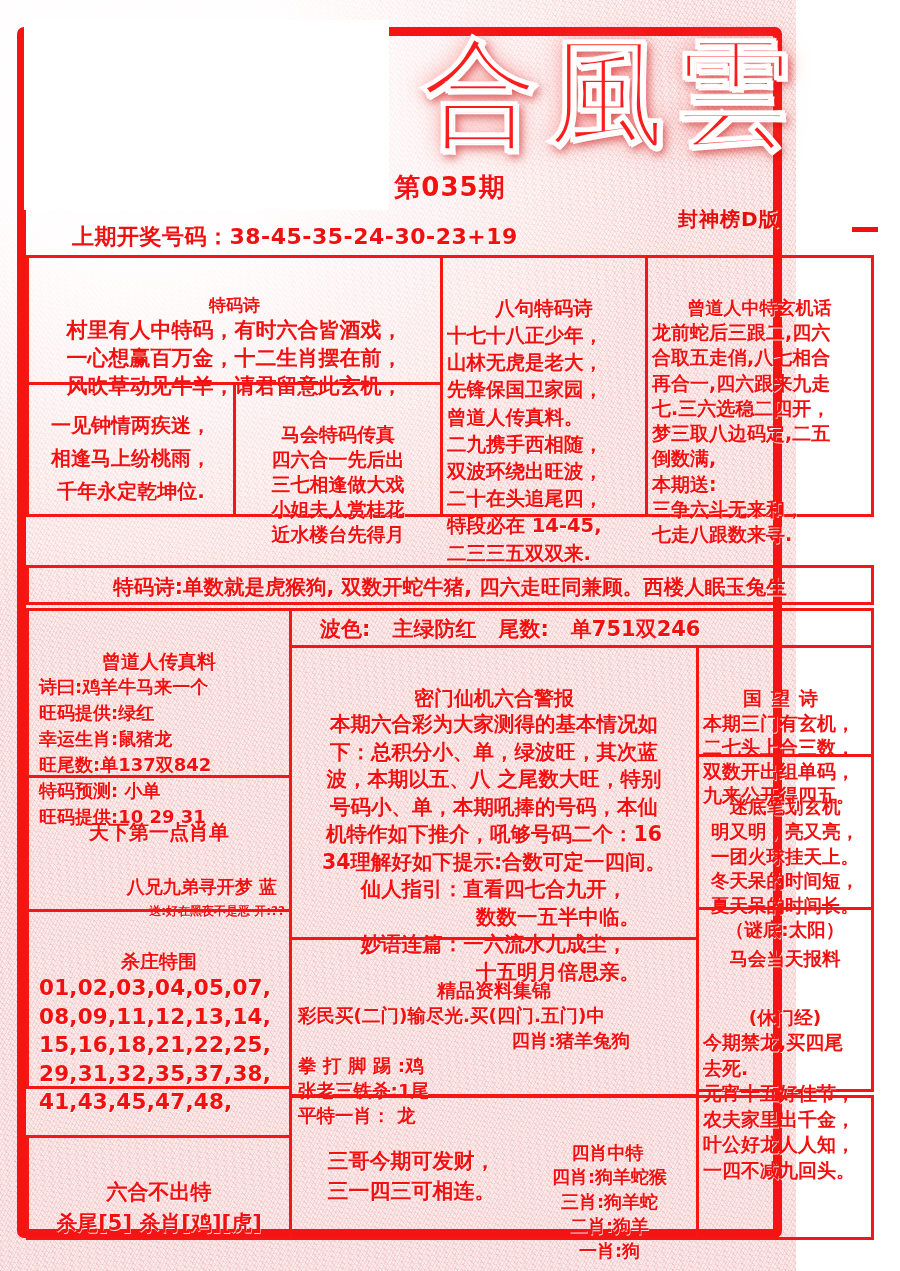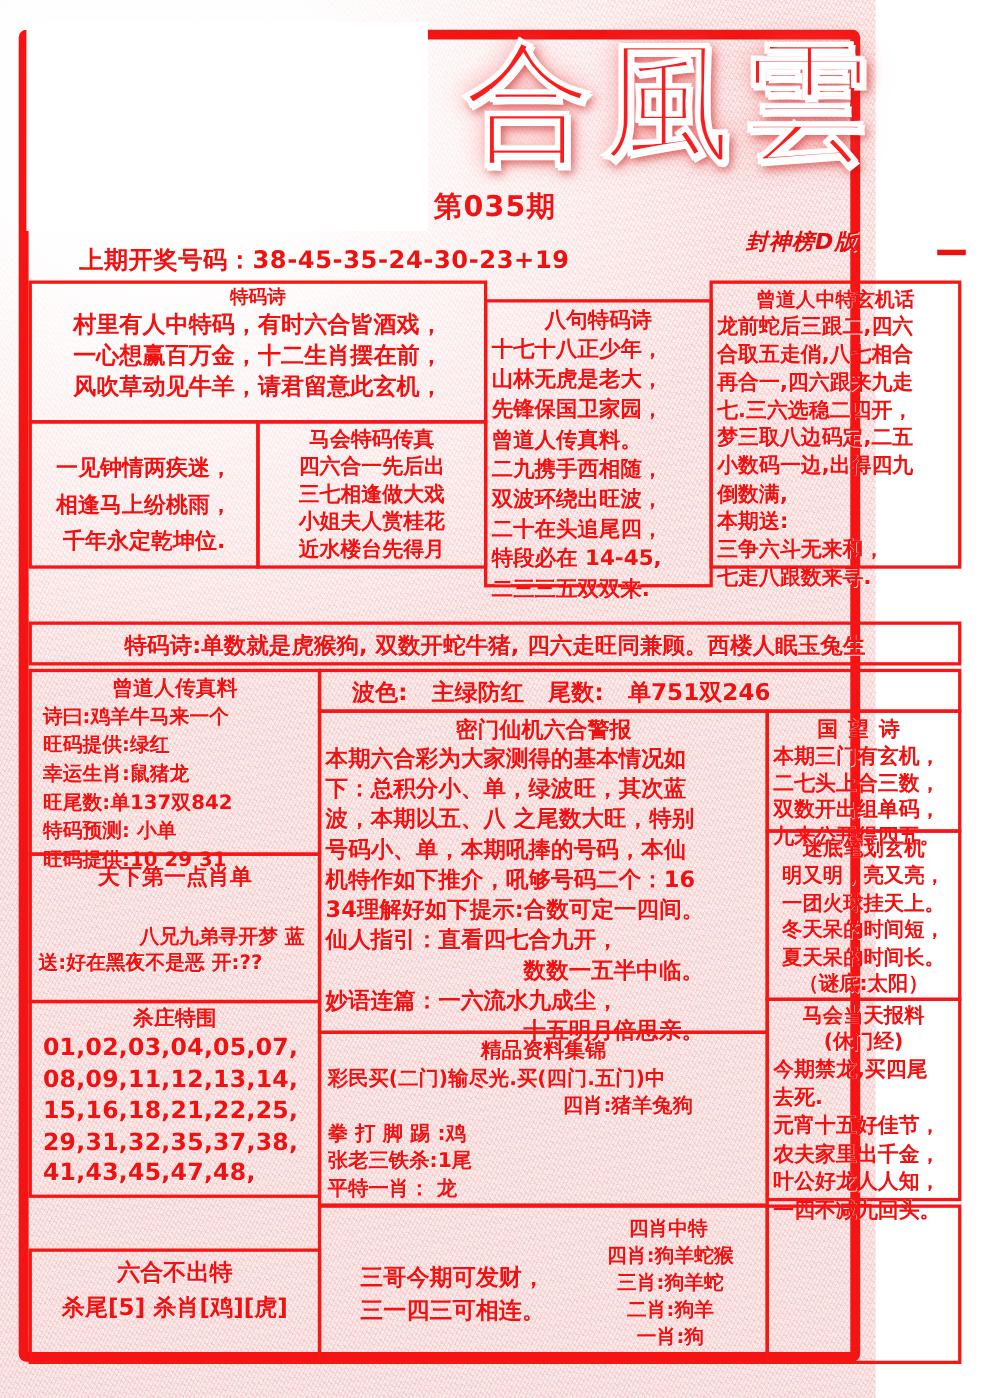--- a/index.html
+++ b/index.html
@@ -46,21 +46,21 @@
       0 0 22px rgba(255,90,90,.55);
     -webkit-text-stroke:1px #ffffff;
   }
   .issue{
     position:absolute;left:300px;top:150px;width:300px;text-align:center;
     font-size:26px;font-weight:bold;color:#f31111;letter-spacing:1px;
     text-shadow:1px 1px 0 #fff;
   }
   .edition{
     position:absolute;left:678px;top:186px;
-    font-size:20px;font-weight:bold;font-style:italic;color:#e40d0d;
+    font-size:20px;font-weight:bold;color:#e40d0d;
     letter-spacing:1px;text-shadow:1px 1px 0 #ffdede;
   }
   .edition-dash{
     position:absolute;left:852px;top:207px;width:26px;height:5px;background:#ef1010;
   }
   .last-draw{
     position:absolute;left:72px;top:202px;
     font-size:22px;font-weight:bold;color:#f01010;letter-spacing:.5px;
     text-shadow:1px 1px 0 #fff;
   }
@@ -70,67 +70,67 @@
     box-sizing:border-box;
   }
   .cell{
     position:absolute;box-sizing:border-box;
     border:3px solid #f51616;
     background:transparent;
     color:#f21010;
     padding:2px 4px;
     text-shadow:.5px .5px 0 rgba(255,255,255,.85);
   }
-  .ttl{font-weight:bold;text-align:center;display:block;}
+  .ttl{font-weight:bold;text-align:center;display:block;margin-top:35px;}
   .ln{display:block;white-space:nowrap;}
   
   #b-tema{left:0;top:0;width:417px;height:130px;font-size:21px;line-height:28px;font-weight:bold;}
   #b-tema .ttl{font-size:17px;line-height:21px;}
   #b-tema .ln{text-align:center;}
 
   #b-yijian{left:0;top:127px;width:210px;height:135px;font-size:20px;line-height:33px;font-weight:bold;}
   #b-yijian .in{padding-top:22px;}
   #b-yijian .ln{text-align:center;}
 
   #b-mahui{left:207px;top:127px;width:210px;height:135px;font-size:19px;line-height:25px;font-weight:bold;}
   #b-mahui .ttl{font-size:19px;line-height:25px;}
   #b-mahui .ln{text-align:center;}
 
-  #b-bajv{left:414px;top:17px;width:208px;height:262px;font-size:19.5px;line-height:27.2px;font-weight:bold;}
+  #b-bajv{left:414px;top:0;width:208px;height:262px;font-size:19.5px;line-height:27.2px;font-weight:bold;}
   #b-bajv .ttl{font-size:19.5px;line-height:27px;}
 
   #b-zengdao{left:619px;top:0;width:229px;height:262px;font-size:19px;line-height:25.3px;font-weight:bold;}
   #b-zengdao .ttl{font-size:18px;line-height:25px;}
 
   #b-banner{left:0;top:310px;width:848px;height:40px;font-size:20.5px;line-height:34px;font-weight:bold;}
   #b-banner .ln{text-align:center;}
 
   #b-chuanzhen{left:0;top:353px;width:266px;height:170px;font-size:18px;line-height:26px;font-weight:bold;}
   #b-chuanzhen .ttl{font-size:19px;line-height:26px;}
   #b-chuanzhen .ln{text-align:left;padding-left:6px;}
 
   #b-bose{left:263px;top:353px;width:585px;height:40px;font-size:21px;line-height:33px;font-weight:bold;}
   #b-bose .row{display:flex;padding-left:24px;gap:22px;}
 
   #b-mimen{left:263px;top:390px;width:410px;height:295px;font-size:20.5px;line-height:27.5px;font-weight:bold;}
   #b-mimen .ttl{font-size:20px;line-height:26px;}
-  #b-mimen .ln{text-align:left;}
+  #b-mimen .ln{text-align:center;}
   #b-mimen .ind{text-align:right;padding-right:52px;}
 
   #b-guowang{left:670px;top:390px;width:178px;height:112px;font-size:19px;line-height:24px;font-weight:bold;}
   #b-guowang .ttl{font-size:19px;letter-spacing:9px;line-height:26px;}
 
   #b-midi{left:670px;top:499px;width:178px;height:156px;font-size:18.5px;line-height:24.5px;font-weight:bold;}
   #b-midi .ttl{font-size:18.5px;line-height:26px;}
   #b-midi .ln{text-align:center;}
 
   #b-tianxia{left:0;top:520px;width:266px;height:137px;font-size:18px;line-height:24px;font-weight:bold;}
   #b-tianxia .ttl{font-size:20px;line-height:34px;}
   #b-tianxia .l2{text-align:right;padding-right:8px;padding-top:26px;font-size:18px;}
-  #b-tianxia .l3{text-align:left;font-size:18px;padding-left:2px;}
+  #b-tianxia .l3{text-align:right;font-size:12px;padding-left:2px;}
 
   #b-shazhuang{left:0;top:654px;width:266px;height:180px;font-size:21.5px;line-height:28.5px;font-weight:bold;}
   #b-shazhuang .ttl{font-size:19px;line-height:25px;}
   #b-shazhuang .ln{text-align:left;padding-left:6px;letter-spacing:.2px;}
 
   #b-jingpin{left:263px;top:682px;width:410px;height:160px;font-size:18.5px;line-height:25px;font-weight:bold;}
   #b-jingpin .ttl{font-size:19px;line-height:26px;}
   #b-jingpin .ln{text-align:left;padding-left:2px;}
   #b-jingpin .rr{text-align:right;padding-right:62px;}
 
@@ -203,21 +203,20 @@
       <span class="ln">二三三五双双来.</span>
     </div>
 
     <div class="cell" id="b-zengdao">
       <span class="ttl">曾道人中特玄机话</span>
       <span class="ln">龙前蛇后三跟二,四六</span>
       <span class="ln">合取五走俏,八七相合</span>
       <span class="ln">再合一,四六跟来九走</span>
       <span class="ln">七.三六选稳二四开，</span>
       <span class="ln">梦三取八边码定,二五</span>
-      <span class="ln">小数码一边,出得四九</span>
       <span class="ln">倒数满,</span>
       <span class="ln">本期送:</span>
       <span class="ln">三争六斗无来和，</span>
       <span class="ln">七走八跟数来寻.</span>
     </div>
 
     <div class="cell" id="b-banner">
       <span class="ln">特码诗:单数就是虎猴狗, 双数开蛇牛猪, 四六走旺同兼顾。西楼人眠玉兔生</span>
     </div>
 

